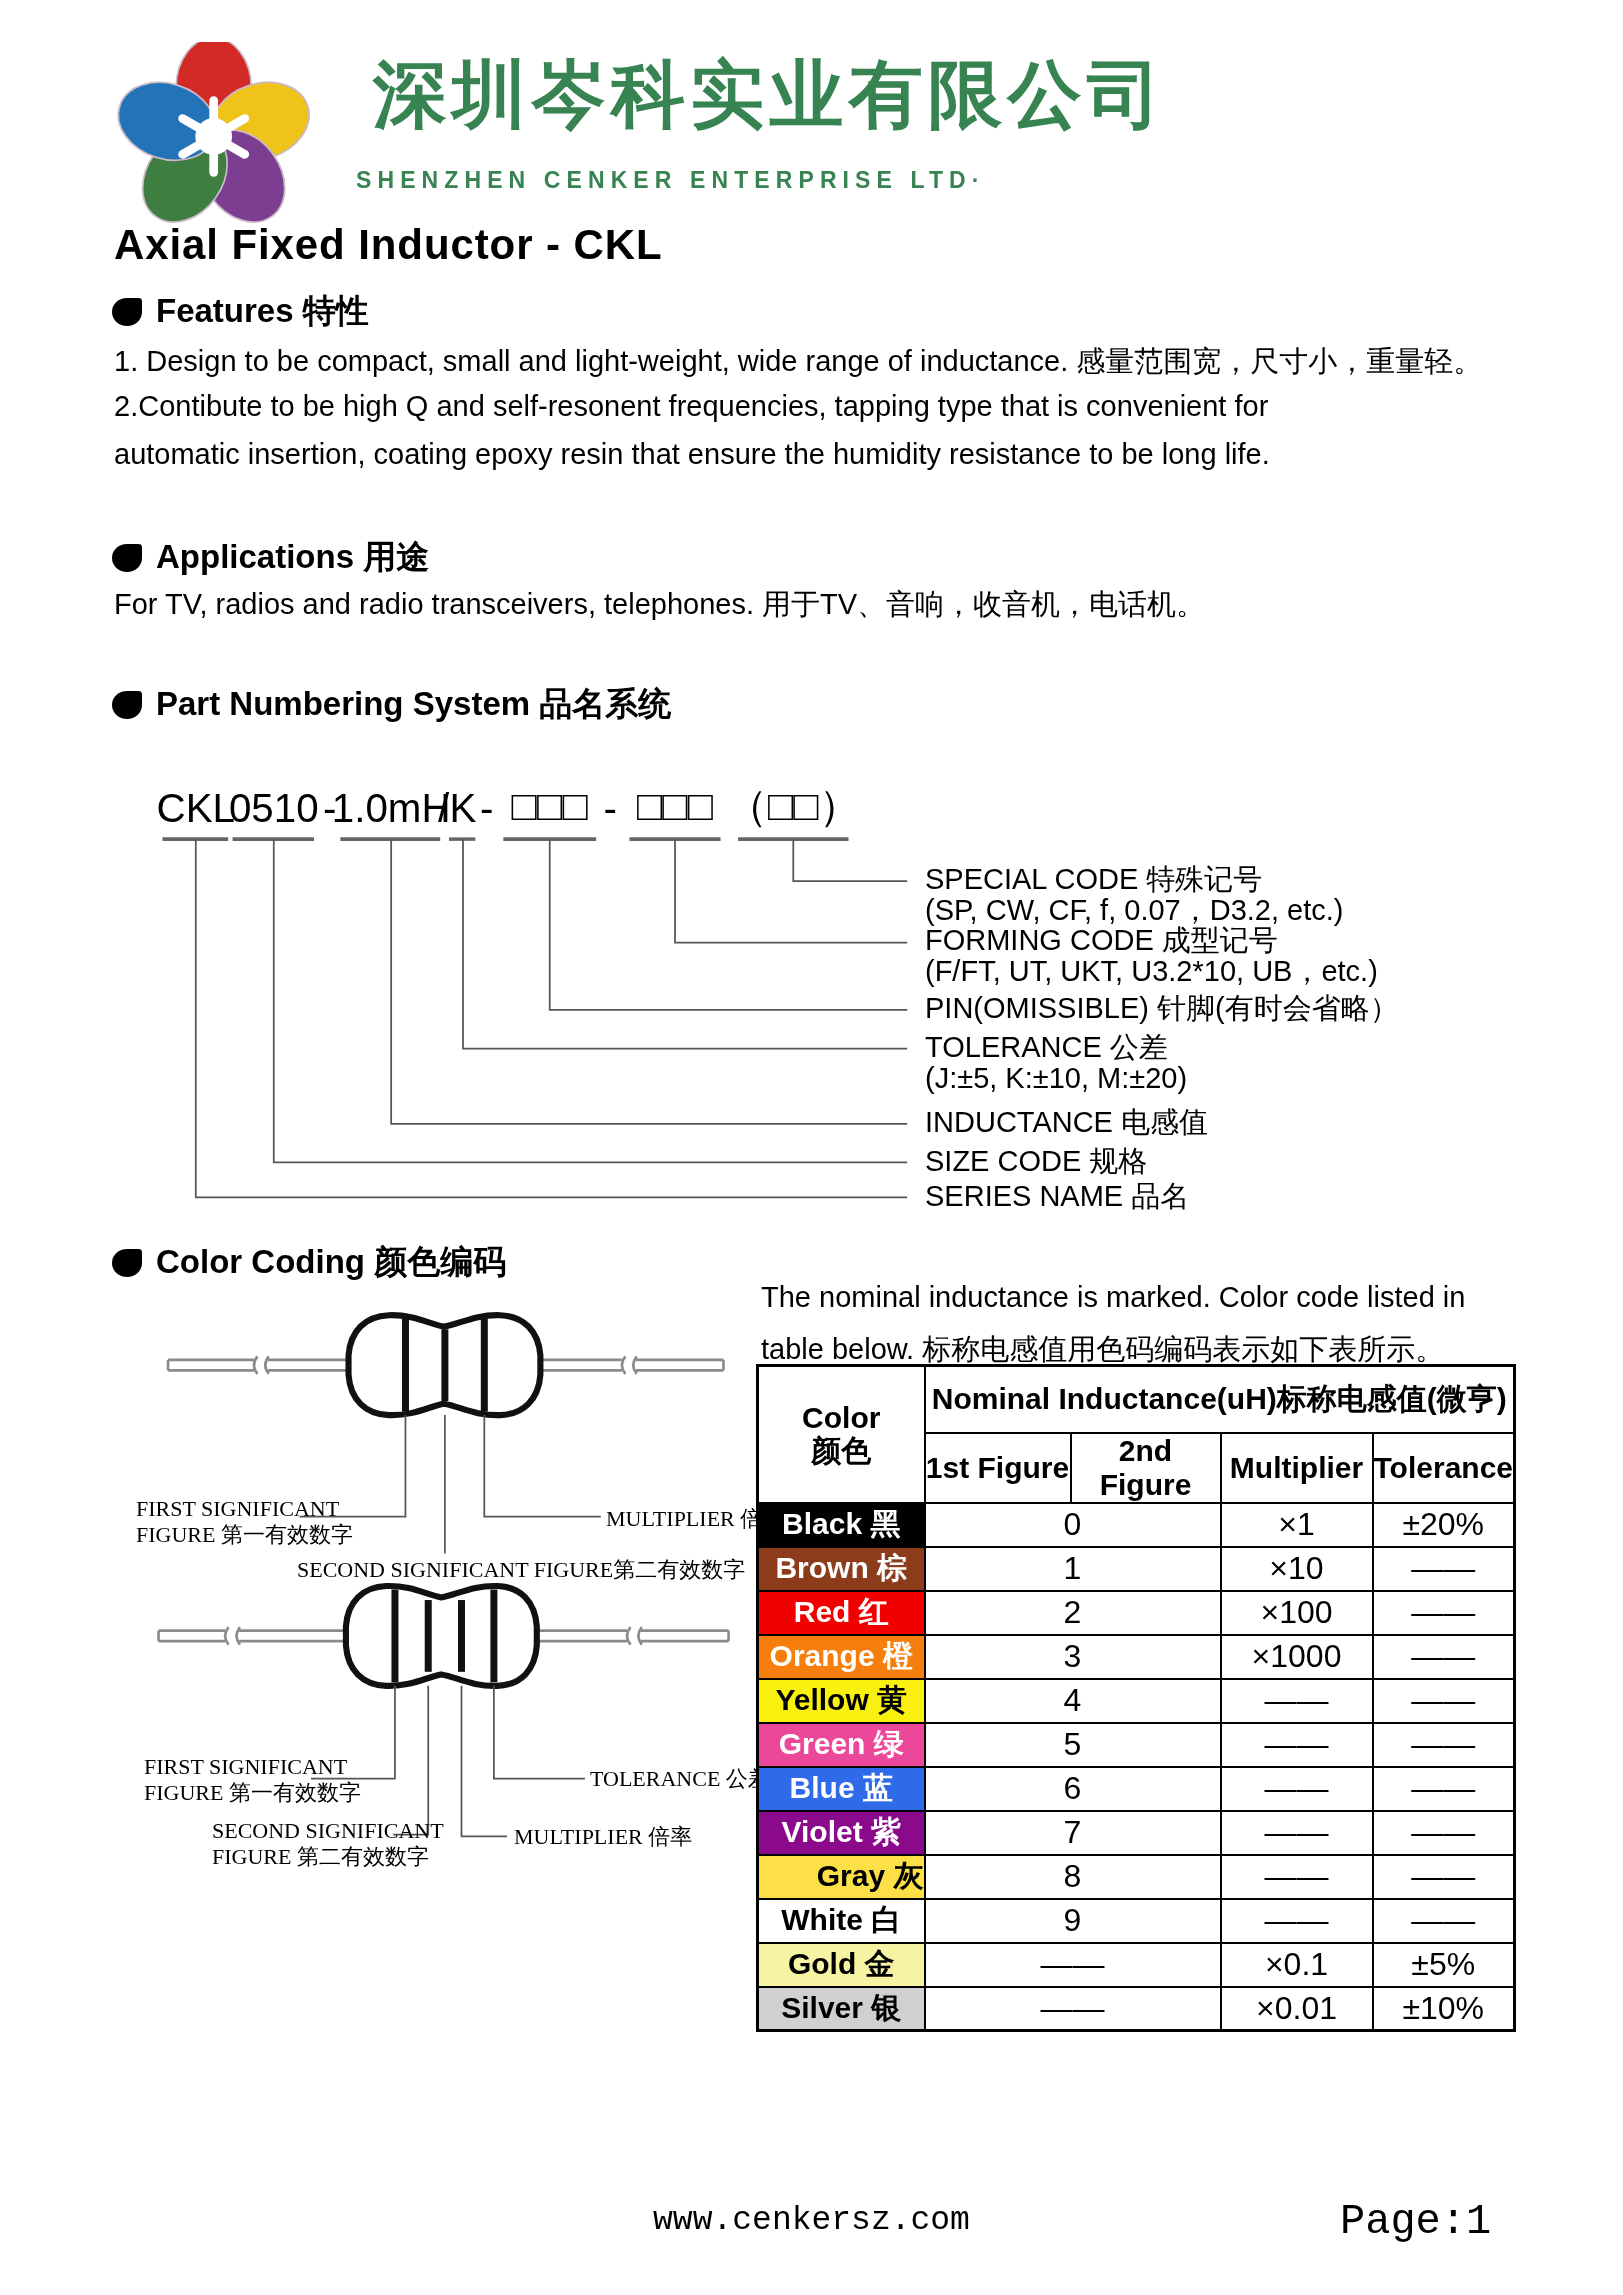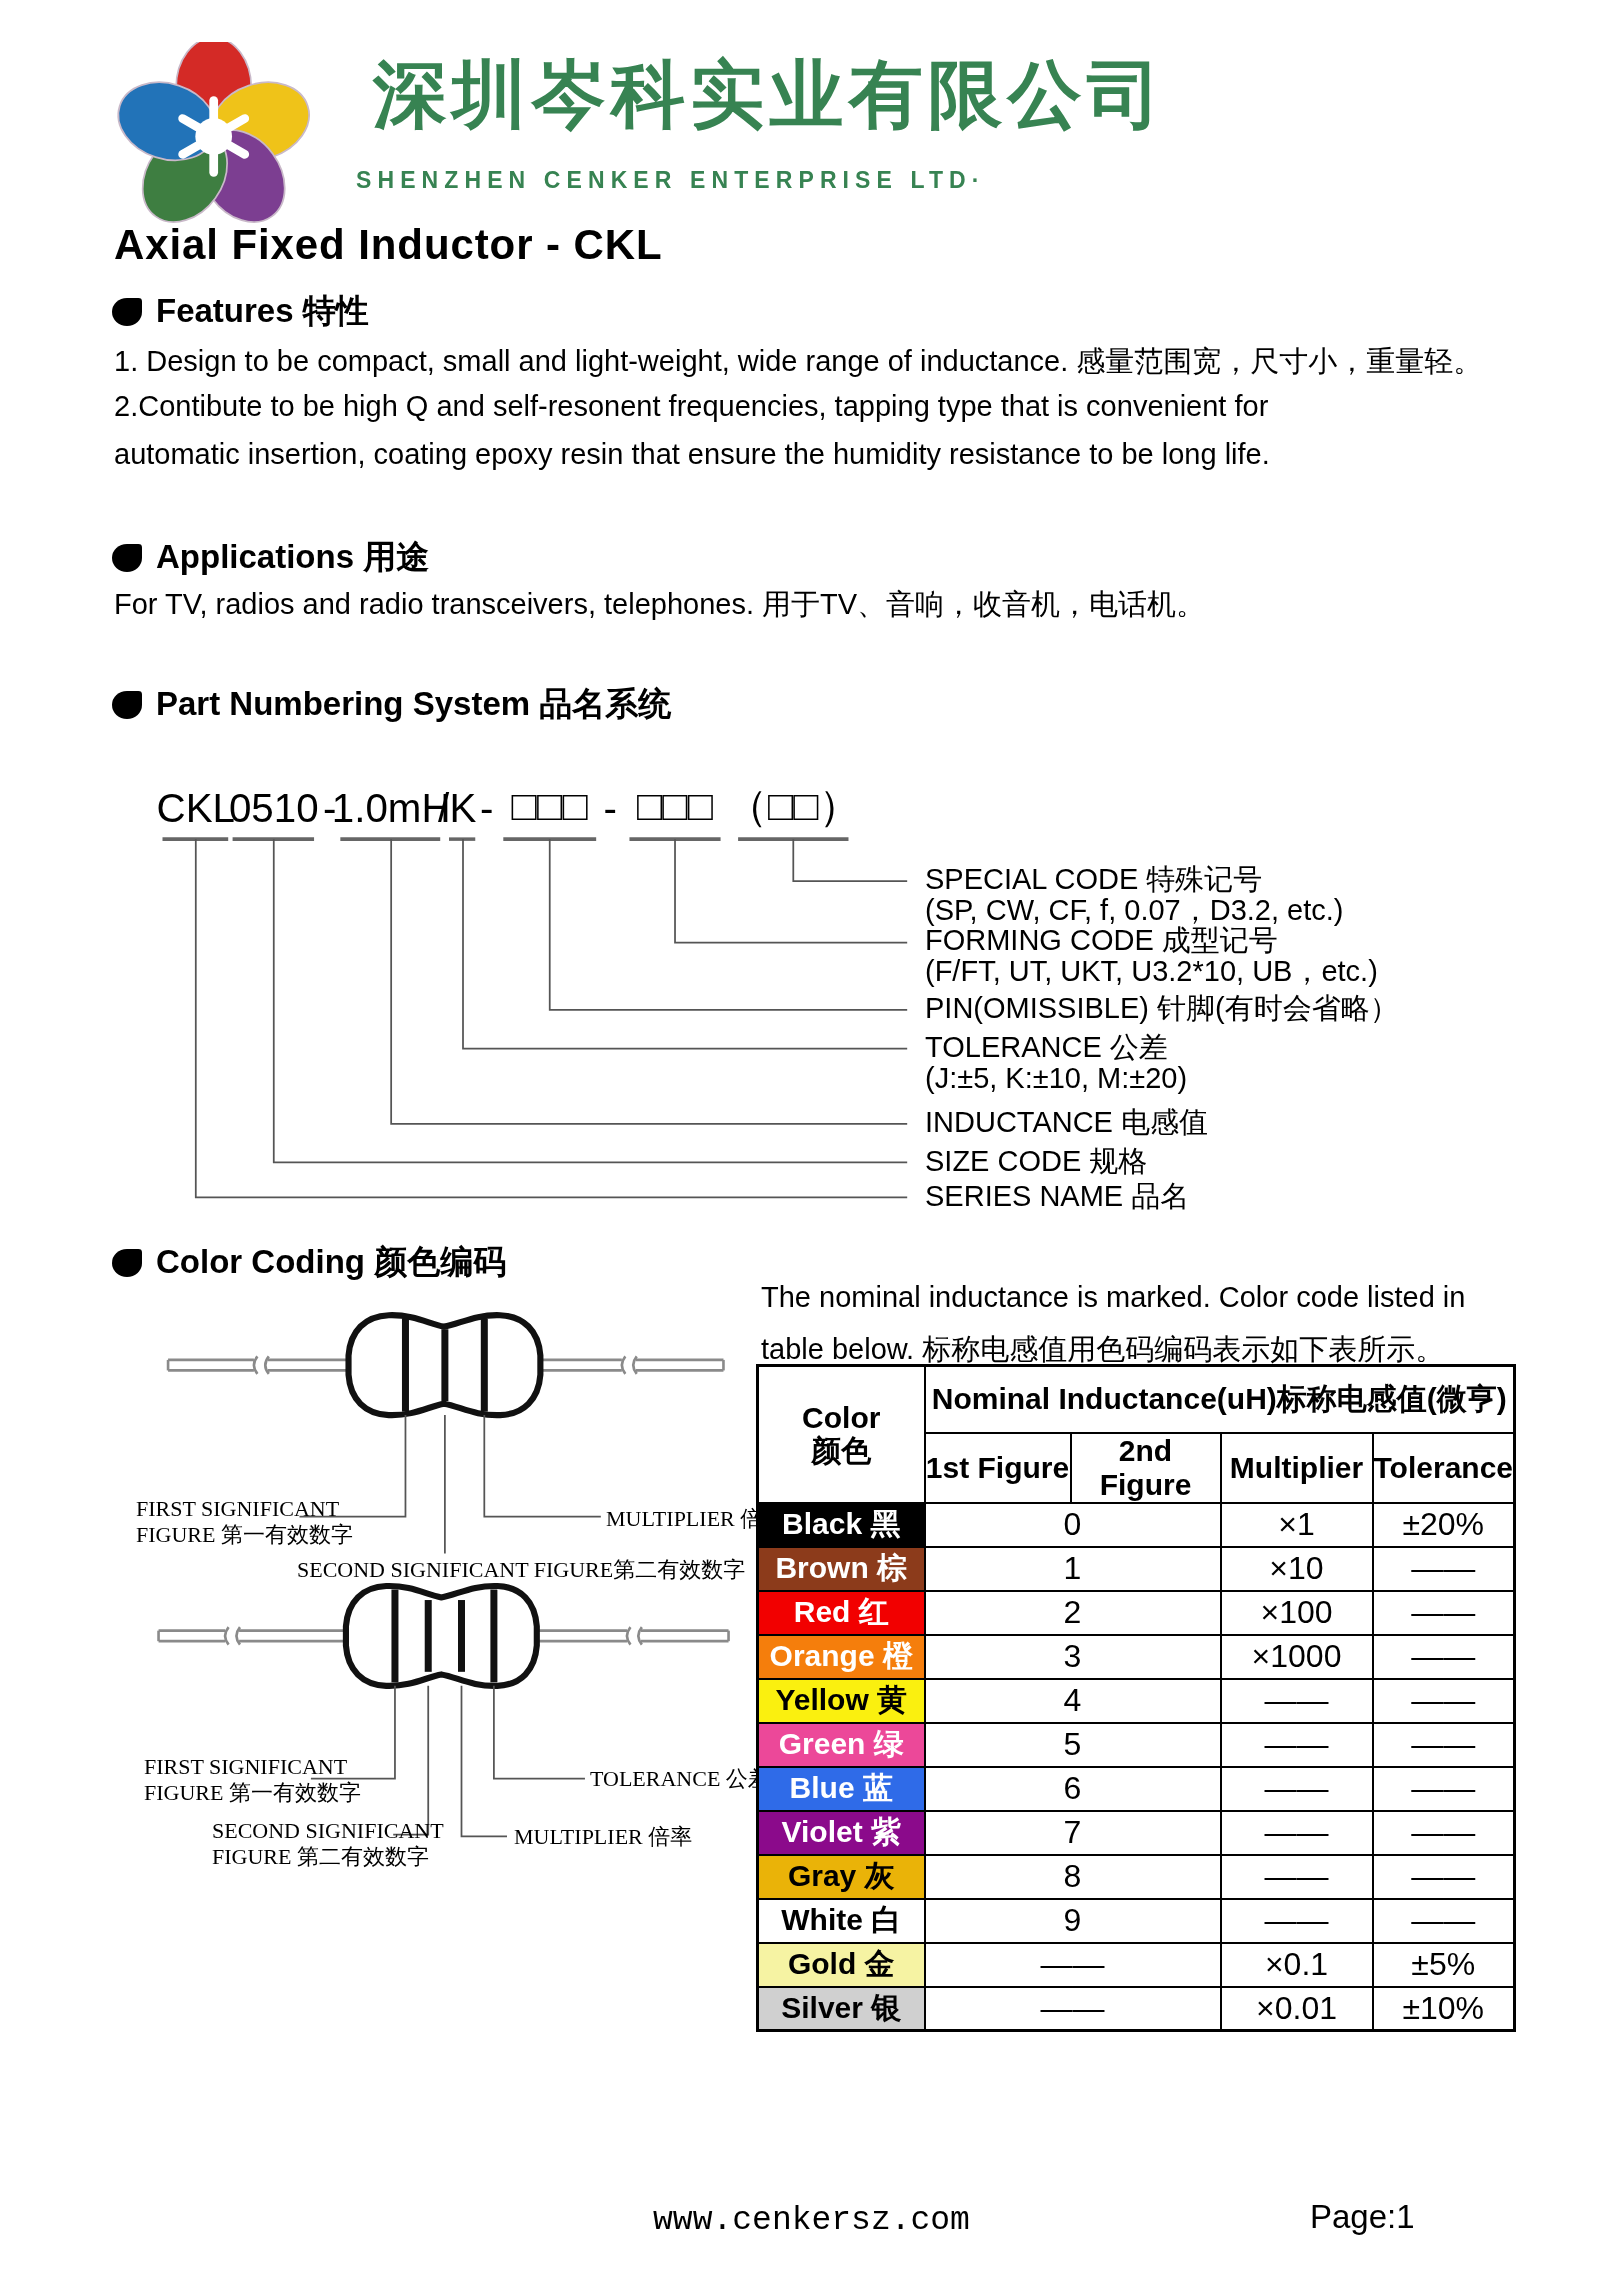--- a/index.html
+++ b/index.html
@@ -36,21 +36,21 @@
   .ctable th{font-size:30px;font-weight:bold;}
   .ctable .hrow1{height:67px;}
   .ctable .hrow2{height:67px;}
   .ctable tbody tr{height:44px;}
   .ctable td{font-size:32px;}
   .ctable td.c-color{font-size:30px;font-weight:bold;}
   .hdr-color{line-height:33px;}
 
   .footer-site{left:0;top:2202px;width:1623px;text-align:center;
                font-family:"Liberation Mono","DejaVu Sans Mono",monospace;font-size:33px;}
-  .footer-page{left:1310px;top:2198px;font-family:Liberation Sans, sans-serif;font-size:33px;}
+  .footer-page{left:1340px;top:2198px;font-family:Liberation Mono, monospace;font-size:42px;}
 </style>
 </head>
 <body>
 
 <div class="page">
 
   <svg class="abs" style="left:98px;top:42px;" width="241" height="188" viewBox="0 0 275 215">
     <g>
       <g transform="rotate(0 132 108)">
           <ellipse cx="132" cy="52" rx="43" ry="57" fill="#d42a26" stroke="#c9b9c9" stroke-width="2"></ellipse>
@@ -324,21 +324,21 @@
     </tr>
 
     <tr>
       <td class="c-color" style="background: rgb(139, 10, 139); color: rgb(255, 255, 255);">Violet 紫</td>
       <td class="c-fig" colspan="2">7</td>
       <td class="c-mult">——</td>
       <td class="c-tol">——</td>
     </tr>
 
     <tr>
-      <td class="c-color" style="background: #eab308; color: rgb(0, 0, 0);">Gray 灰</td>
+      <td class="c-color" style="background: #fde047; color: rgb(0, 0, 0); text-align: right;">Gray 灰</td>
       <td class="c-fig" colspan="2">8</td>
       <td class="c-mult">——</td>
       <td class="c-tol">——</td>
     </tr>
 
     <tr>
       <td class="c-color" style="background: rgb(255, 255, 255); color: rgb(0, 0, 0);">White 白</td>
       <td class="c-fig" colspan="2">9</td>
       <td class="c-mult">——</td>
       <td class="c-tol">——</td>

